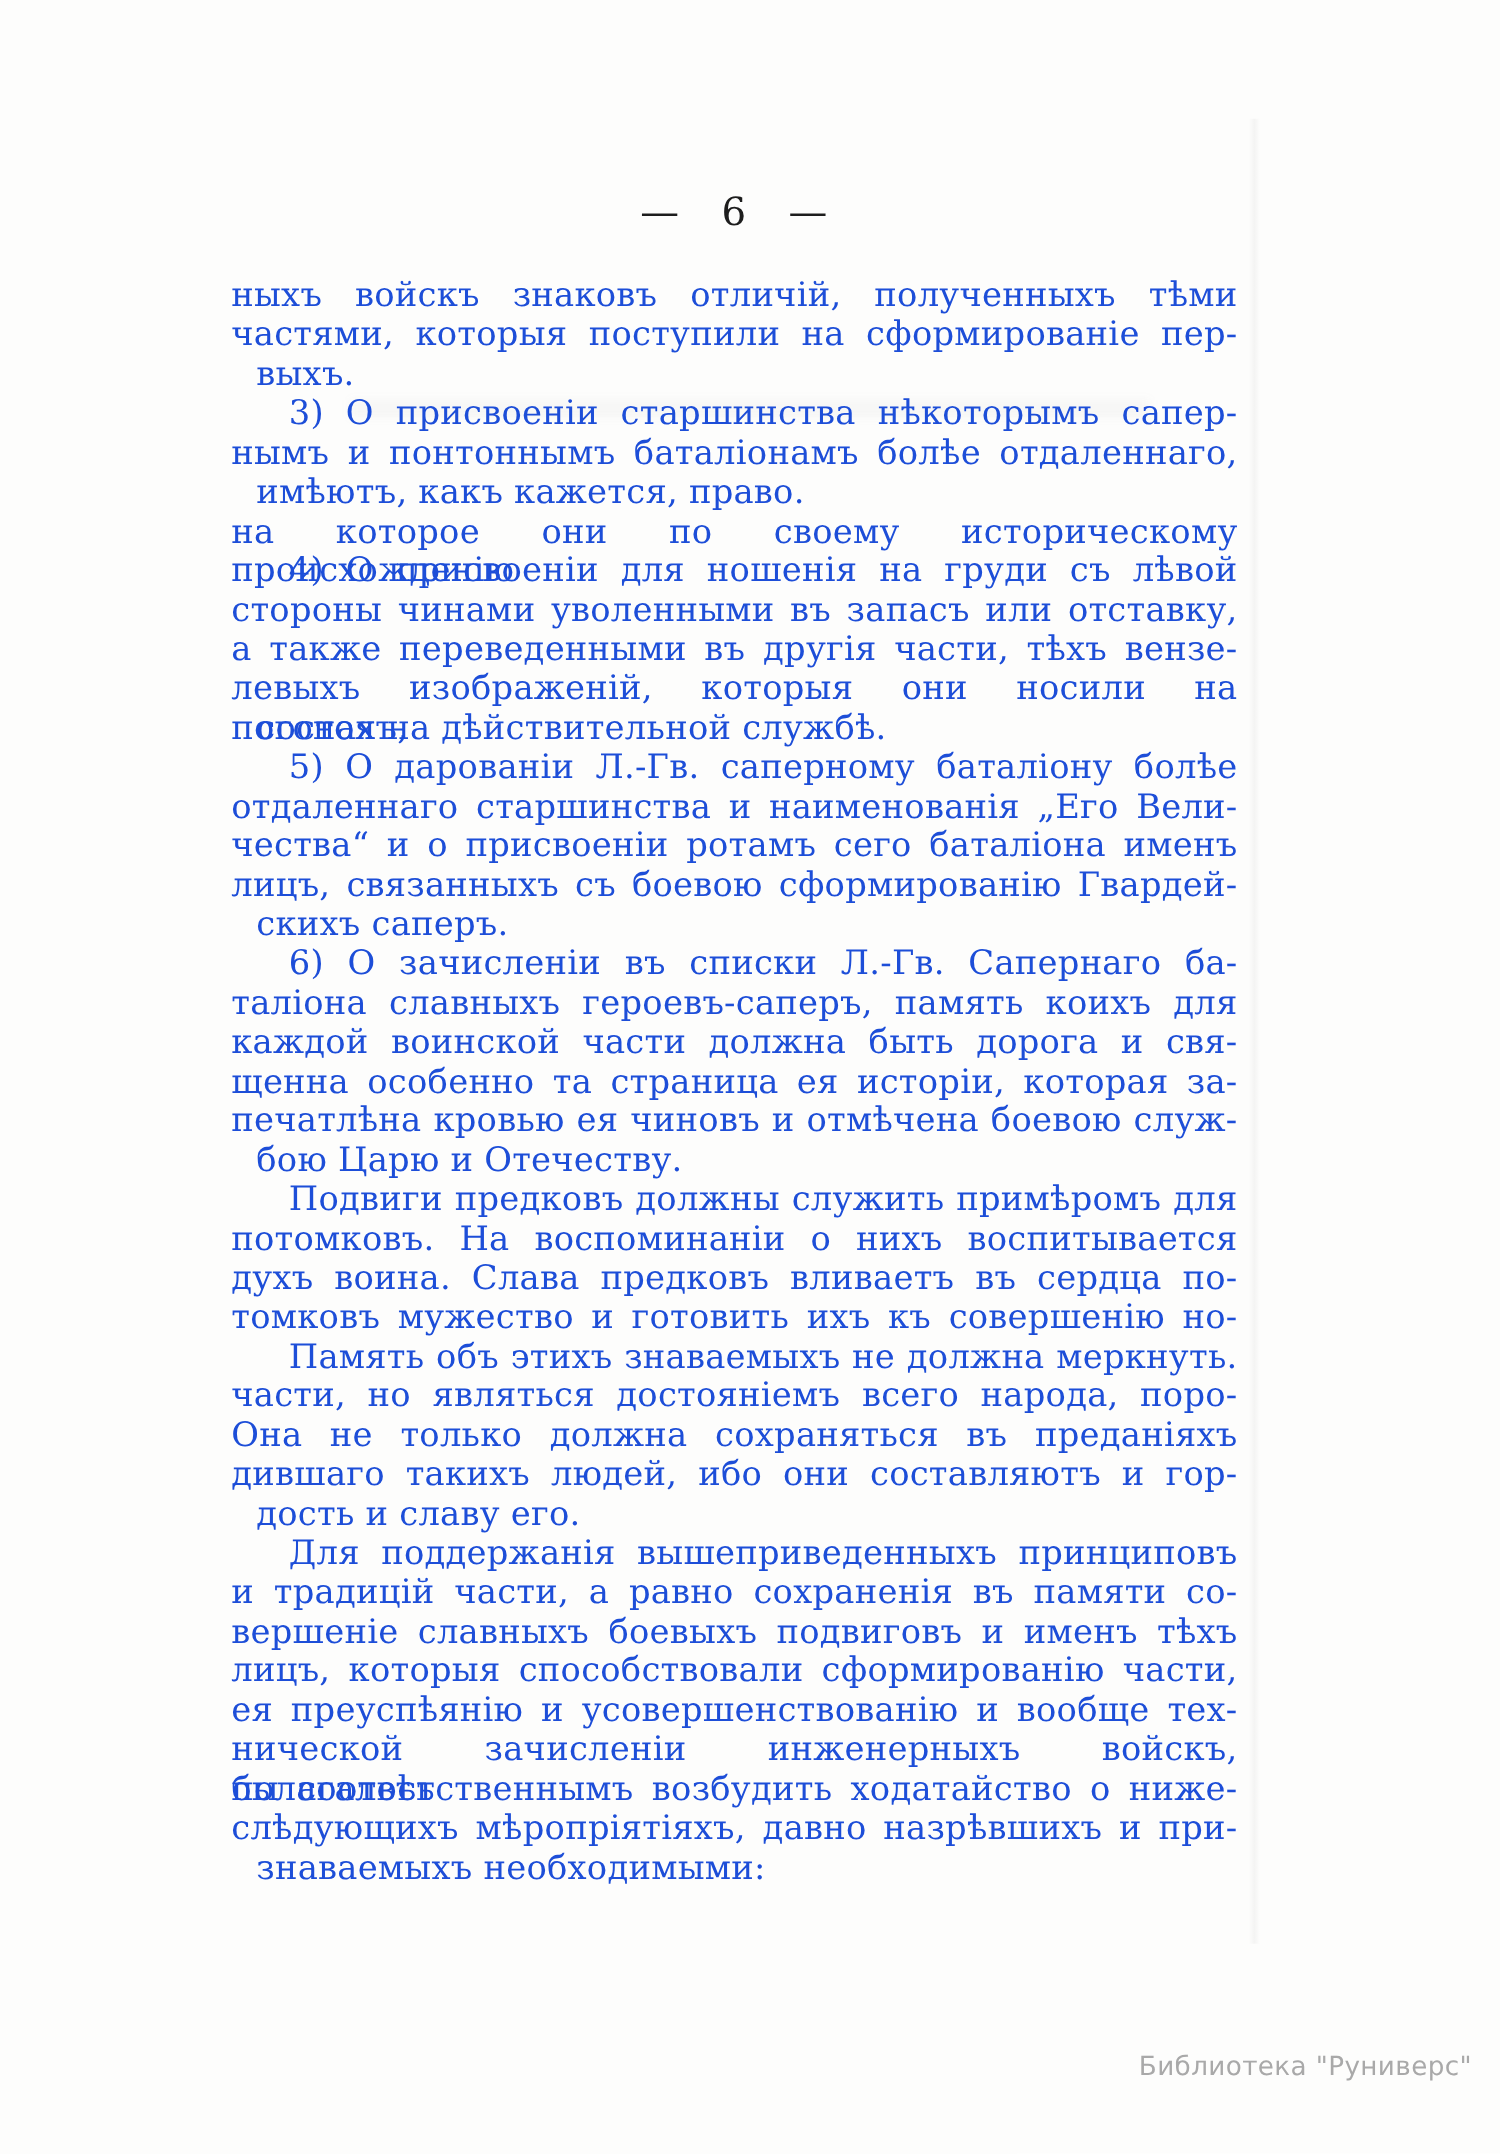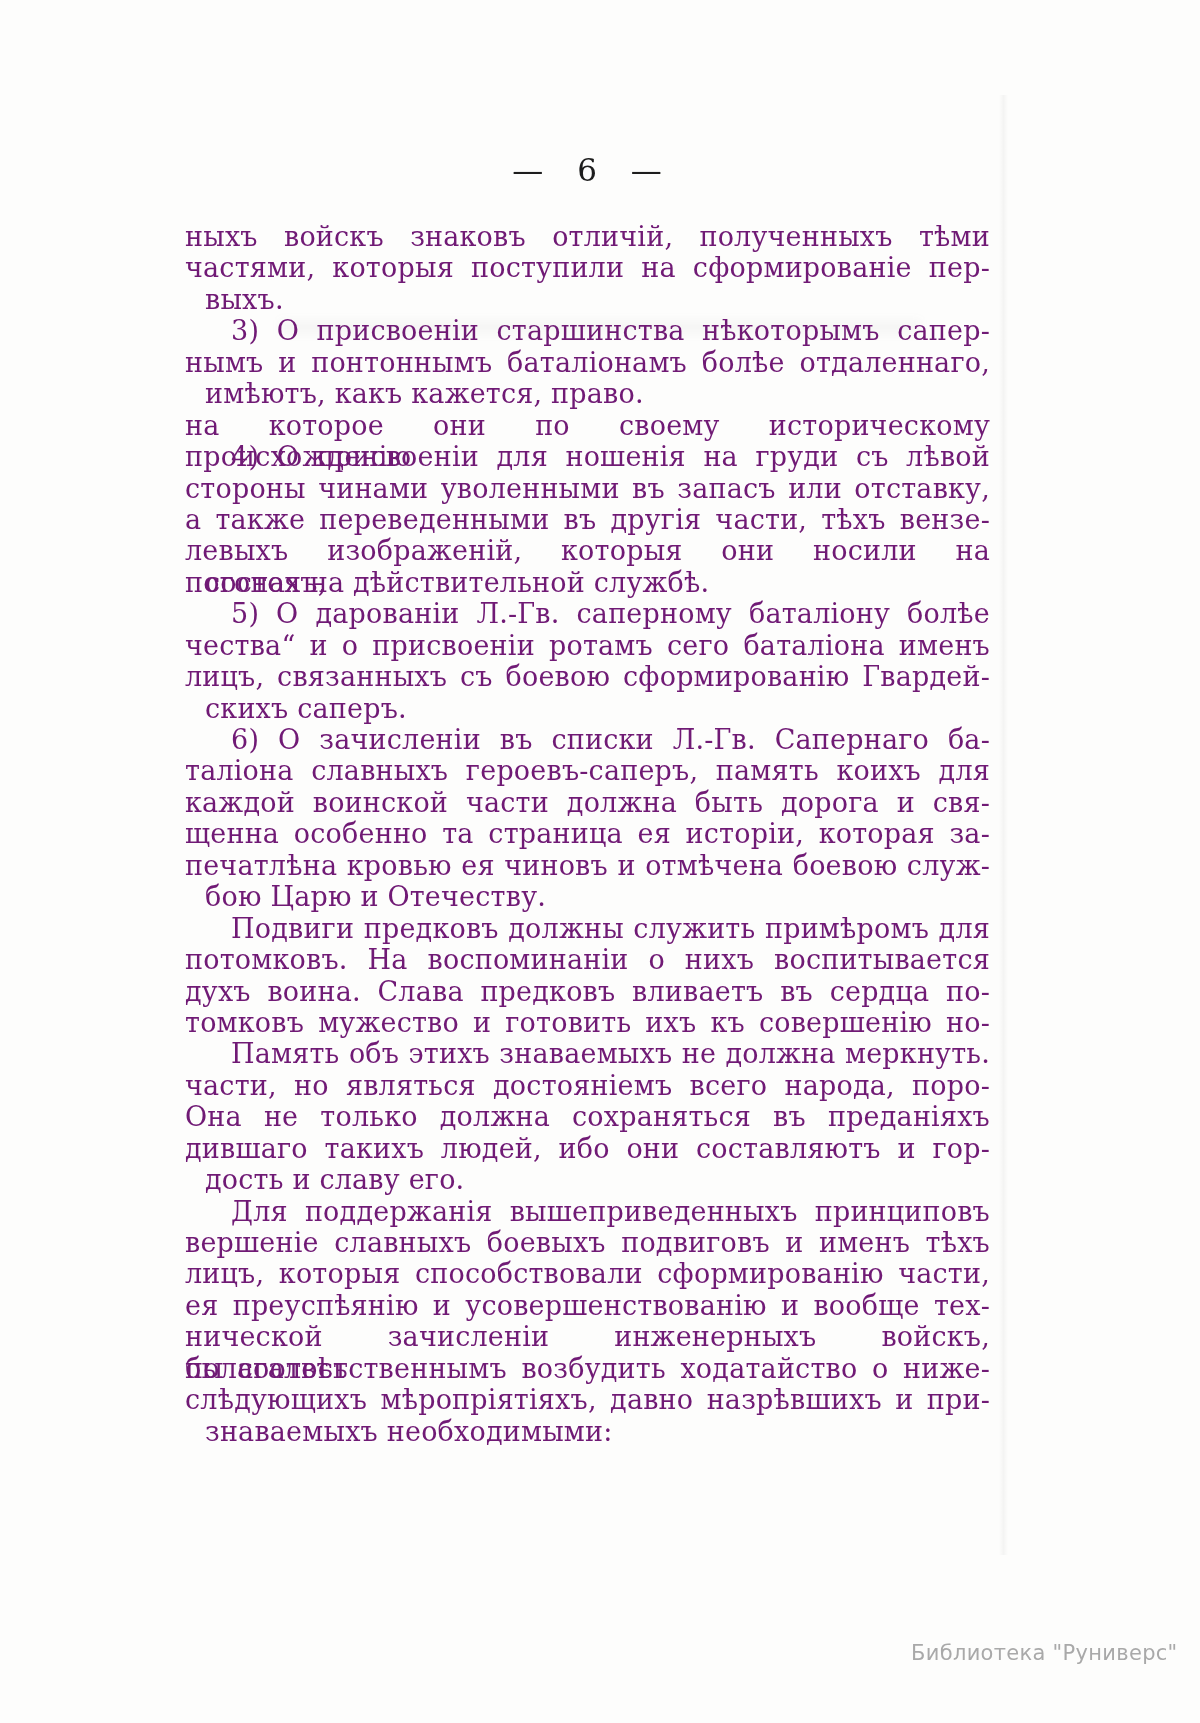--- a/index.html
+++ b/index.html
@@ -23,21 +23,21 @@
     font-size: 31px;
     color: #1d1d1d;
     word-spacing: 22px;
     letter-spacing: 1px;
   }
   .text-block {
     position: absolute;
     left: 185px;
     top: 221px;
     width: 805px;
-    color: #701a75;
+    color: #1d4ed8;
   }
   .line {
     font-size: 27px;
     line-height: 31.45px;
     height: 31.45px;
     white-space: normal;
     text-align: justify;
     text-align-last: justify;
     letter-spacing: 0.2px;
   }
@@ -91,39 +91,41 @@
       <div class="line indent">3) О присвоеніи старшинства нѣкоторымъ сапер-</div>
       <div class="line">нымъ и понтоннымъ баталіонамъ болѣе отдаленнаго,</div>
       <div class="line para-end">имѣютъ, какъ кажется, право.</div>
       <div class="line">на которое они по своему историческому происхожденію</div>
       <div class="line indent">4) О присвоеніи для ношенія на груди съ лѣвой</div>
       <div class="line">стороны чинами уволенными въ запасъ или отставку,</div>
       <div class="line">а также переведенными въ другія части, тѣхъ вензе-</div>
       <div class="line">левыхъ изображеній, которыя они носили на погонахъ,</div>
       <div class="line para-end">состоя на дѣйствительной службѣ.</div>
       <div class="line indent">5) О дарованіи Л.-Гв. саперному баталіону болѣе</div>
+      <div class="line">отдаленнаго старшинства и наименованія „Его Вели-</div>
       <div class="line">чества“ и о присвоеніи ротамъ сего баталіона именъ</div>
       <div class="line">лицъ, связанныхъ съ боевою сформированію Гвардей-</div>
       <div class="line para-end">скихъ саперъ.</div>
       <div class="line indent">6) О зачисленіи въ списки Л.-Гв. Сапернаго ба-</div>
       <div class="line">таліона славныхъ героевъ-саперъ, память коихъ для</div>
       <div class="line">каждой воинской части должна быть дорога и свя-</div>
       <div class="line">щенна особенно та страница ея исторіи, которая за-</div>
       <div class="line">печатлѣна кровью ея чиновъ и отмѣчена боевою служ-</div>
       <div class="line para-end">бою Царю и Отечеству.</div>
       <div class="line indent">Подвиги предковъ должны служить примѣромъ для</div>
       <div class="line">потомковъ. На воспоминаніи о нихъ воспитывается</div>
       <div class="line">духъ воина. Слава предковъ вливаетъ въ сердца по-</div>
       <div class="line">томковъ мужество и готовить ихъ къ совершенію но-</div>
       <div class="line indent">Память объ этихъ знаваемыхъ не должна меркнуть.</div>
       <div class="line">части, но являться достояніемъ всего народа, поро-</div>
       <div class="line">Она не только должна сохраняться въ преданіяхъ</div>
       <div class="line">дившаго такихъ людей, ибо они составляютъ и гор-</div>
       <div class="line para-end">дость и славу его.</div>
       <div class="line indent">Для поддержанія вышеприведенныхъ принциповъ</div>
+      <div class="line">и традицій части, а равно сохраненія въ памяти со-</div>
       <div class="line">вершеніе славныхъ боевыхъ подвиговъ и именъ тѣхъ</div>
       <div class="line">лицъ, которыя способствовали сформированію части,</div>
       <div class="line">ея преуспѣянію и усовершенствованію и вообще тех-</div>
       <div class="line">нической зачисленіи инженерныхъ войскъ, полагалось</div>
       <div class="line">бы соотвѣтственнымъ возбудить ходатайство о ниже-</div>
       <div class="line">слѣдующихъ мѣропріятіяхъ, давно назрѣвшихъ и при-</div>
       <div class="line para-end">знаваемыхъ необходимыми:</div>
     </div>
 
   <div class="page-edge-shadow"></div>

